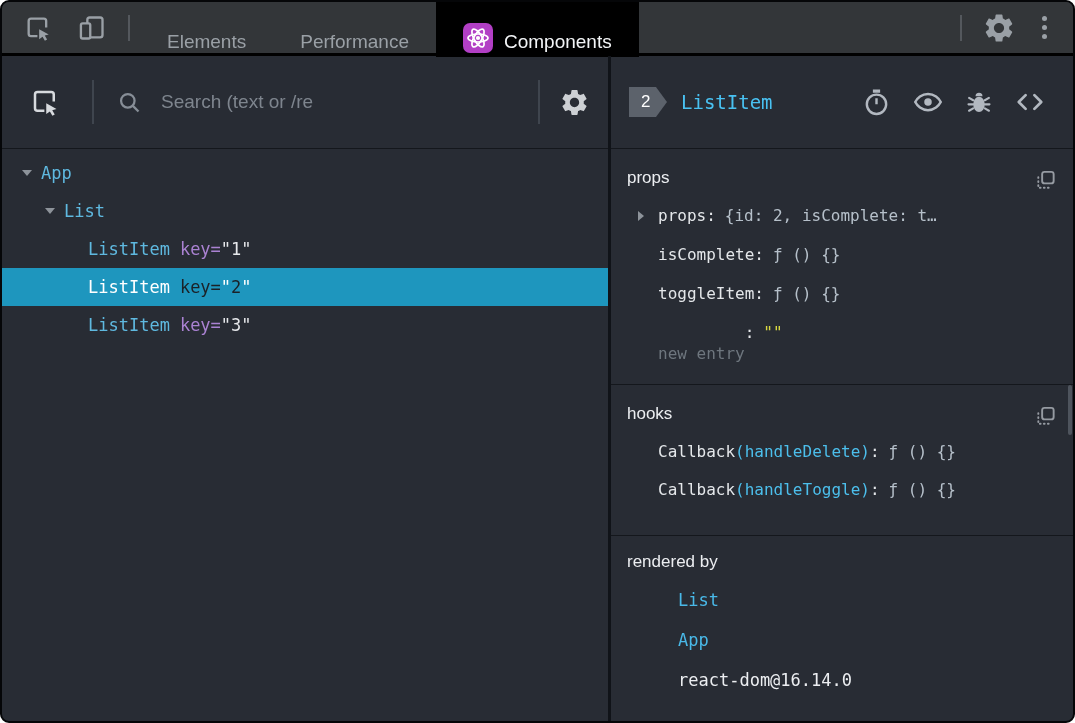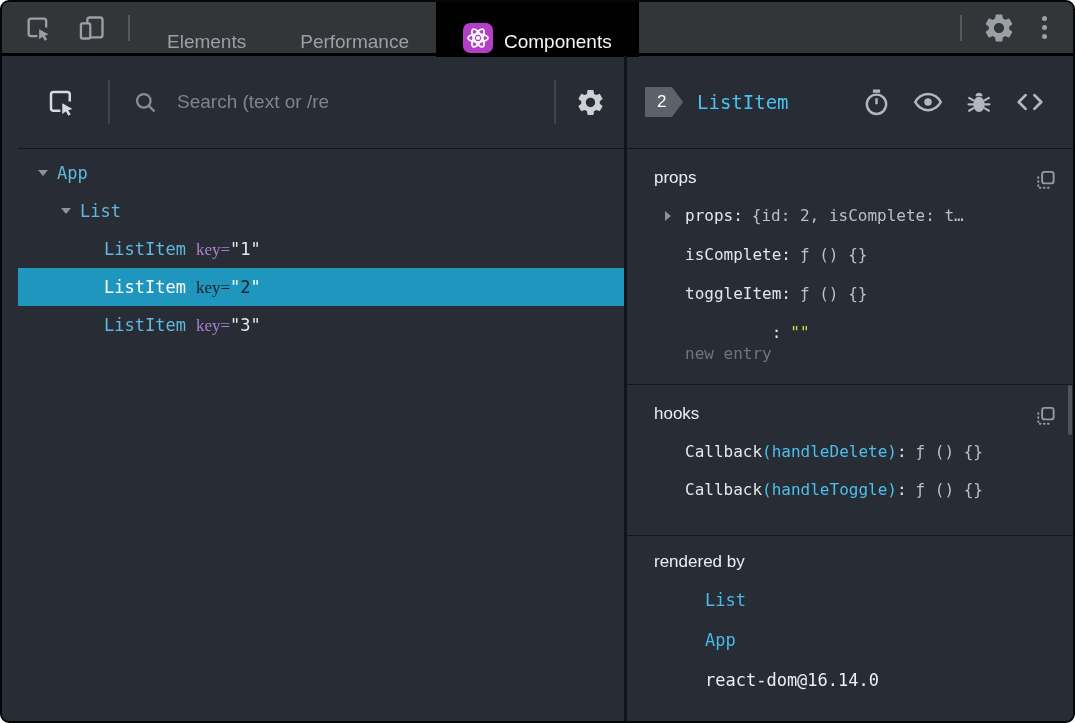--- a/index.html
+++ b/index.html
@@ -13,57 +13,57 @@
   .chrome .vsep{width:2px;height:26px;background:#54585d;margin:0 10px 0 22px;}
   .tab{height:51px;display:flex;align-items:flex-end;gap:11px;padding:4px 27px;
     color:#9aa0a6;font-size:19px;cursor:default;}
   .tab.active{background:#000;color:#f3f5f7;}
   .react-badge{width:30px;height:30px;flex:none;display:flex;}
   .chrome-right{margin-left:auto;display:flex;align-items:center;gap:20px;}
   .dots{display:flex;flex-direction:column;gap:4px;padding:2px 6px;}
   .dots i{width:5px;height:5px;border-radius:50%;background:#9aa0a6;}
   
   .main{display:flex;height:665px;}
-  .left{width:606px;flex:none;border-right:3px solid #101318;display:flex;flex-direction:column;padding-left:16px;}
+  .left{width:606px;flex:none;border-right:3px solid #101318;display:flex;flex-direction:column;}
   .right{flex:1;display:flex;flex-direction:column;min-width:0;}
   
   .toolbar{height:92px;flex:none;border-bottom:1px solid #14171c;display:flex;align-items:center;}
   .toolbar .inspect{color:#d7dade;margin-left:28px;display:flex;}
   .tsep{width:2px;height:44px;background:#3f454e;margin-left:32px;flex:none;}
   .toolbar .mag{margin-left:22px;display:flex;flex:none;}
   .search-input{flex:1;min-width:0;background:transparent;border:none;outline:none;
     color:#e8eaed;font-size:19px;margin-left:16px;font-family:"Liberation Sans",sans-serif;}
   .search-input::placeholder{color:#7e858e;}
   .toolbar .gear{color:#cdd0d4;margin:0 18px 0 19px;display:flex;}
   
   .tree{padding-top:5px;font-family:"DejaVu Sans Mono",monospace;font-size:17px;}
   .trow{height:38px;display:flex;align-items:center;white-space:pre;cursor:default;}
   .trow .exp{width:0;height:0;border-left:5px solid transparent;border-right:5px solid transparent;
     border-top:6px solid #8d939a;margin-right:9px;flex:none;}
   .d0{padding-left:20px;}.d1{padding-left:43px;}.d2{padding-left:86px;}
   .cname{color:#5fb9e0;}
   .attr{margin-left:10px;}
-  .attr-name,.attr-eq{color:#aa82d2;font-family:Liberation Serif, serif;}
+  .attr-name,.attr-eq{color:#aa82d2;}
   .q,.attr-val{color:#e6e8eb;}
   .trow.selected{background:#1e96be;}
   .trow.selected .cname{color:#ffffff;}
   .trow.selected .attr-name,.trow.selected .attr-eq,.trow.selected .attr-val{color:#1b2127;}
   .trow.selected .q{color:#ffffff;}
   
   .rheader{height:92px;flex:none;border-bottom:1px solid #14171c;display:flex;align-items:center;
     padding:0 28px 0 18px;}
   .badge{width:38px;height:30px;background:#5c626b;color:#fff;font-size:17px;
     clip-path:polygon(0 0,71% 0,100% 50%,71% 100%,0 100%);
     display:flex;align-items:center;padding-left:12px;box-sizing:border-box;flex:none;}
   .rtitle{font-family:"DejaVu Sans Mono",monospace;font-size:19px;color:#49c2f2;margin-left:14px;}
   .hicons{margin-left:auto;display:flex;align-items:center;gap:22px;}
   .hicon{display:flex;cursor:pointer;}
   
   .section{border-bottom:1px solid #14171c;position:relative;box-sizing:border-box;
-    padding:0 14px 0 25px;overflow:hidden;}
+    padding:0 14px 0 14px;overflow:hidden;}
   .sec-props{height:236px;}
   .sec-hooks{height:151px;}
   .sec-rendered{flex:1;border-bottom:none;}
   .sec-title{font-size:17px;color:#eceef1;padding:19px 0 8px 2px;}
   .sec-rendered .sec-title{padding-top:16px;}
   .copy{position:absolute;right:16px;top:20px;display:flex;cursor:pointer;}
   .prow{height:39px;display:flex;align-items:center;white-space:pre;
     font-family:"DejaVu Sans Mono",monospace;font-size:16px;padding-left:13px;}
   .sec-hooks .prow{height:38px;}
   .pexp{width:12px;flex:none;margin-right:8px;display:flex;}

